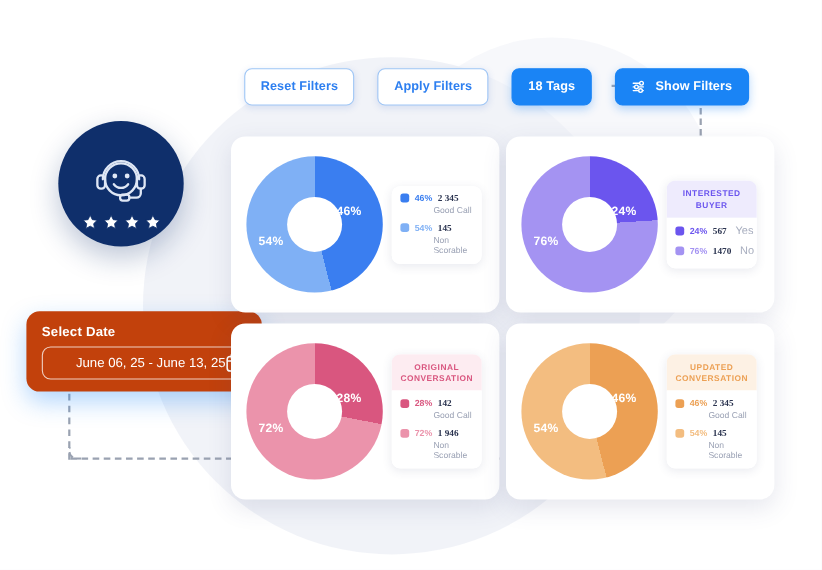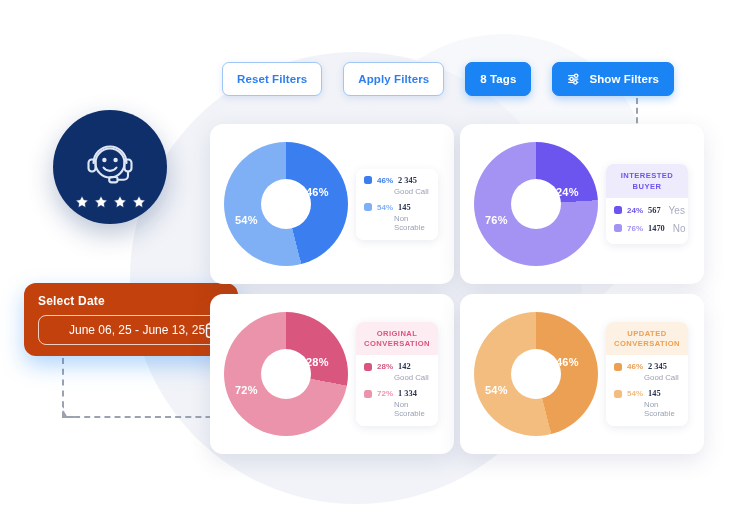--- a/index.html
+++ b/index.html
@@ -213,21 +213,21 @@
   </div>
 
   <div class="filters">
     <div class="btn btn-outline">
       <span>Reset Filters</span>
     </div>
     <div class="btn btn-outline">
       <span>Apply Filters</span>
     </div>
     <div class="btn btn-solid">
-      <span>8 Tags</span>
+      <span>18 Tags</span>
     </div>
     <div class="btn btn-solid">
       <span>
         <svg width="15" height="14" viewBox="0 0 18 16" fill="none">
           <path d="M2 4h11M2 8h11M2 12h11" stroke="#ffffff" stroke-width="1.5" stroke-linecap="round"></path>
           <circle cx="11" cy="4" r="2" fill="#1a84f5" stroke="#ffffff" stroke-width="1.5"></circle>
           <circle cx="5.5" cy="8" r="2" fill="#1a84f5" stroke="#ffffff" stroke-width="1.5"></circle>
           <circle cx="10" cy="12" r="2" fill="#1a84f5" stroke="#ffffff" stroke-width="1.5"></circle>
         </svg>
       </span>
@@ -325,21 +325,21 @@
             <span class="lg-pct" style="color: rgb(217, 86, 127);">28%</span>
             <span class="lg-count">142</span>
             <span class="lg-inline"></span>
           </div>
           <div class="lg-sub">Good Call</div>
         </div>
         <div class="legend-row">
           <div class="legend-top">
             <span class="swatch" style="background: rgb(235, 147, 171);"></span>
             <span class="lg-pct" style="color: rgb(235, 147, 171);">72%</span>
-            <span class="lg-count">1 334</span>
+            <span class="lg-count">1 946</span>
             <span class="lg-inline"></span>
           </div>
           <div class="lg-sub">Non Scorable</div>
         </div>
       </div>
     </div>
   </div>
 
   <div class="card c4">
     <div class="donut-wrap">

